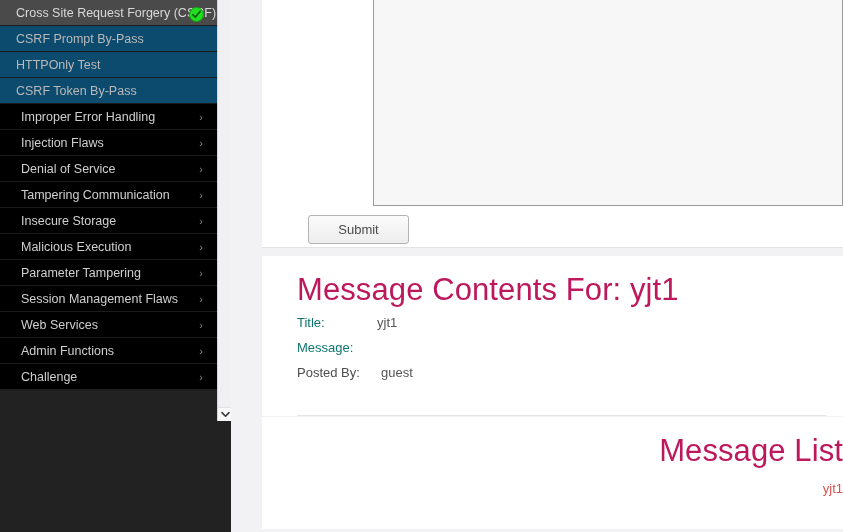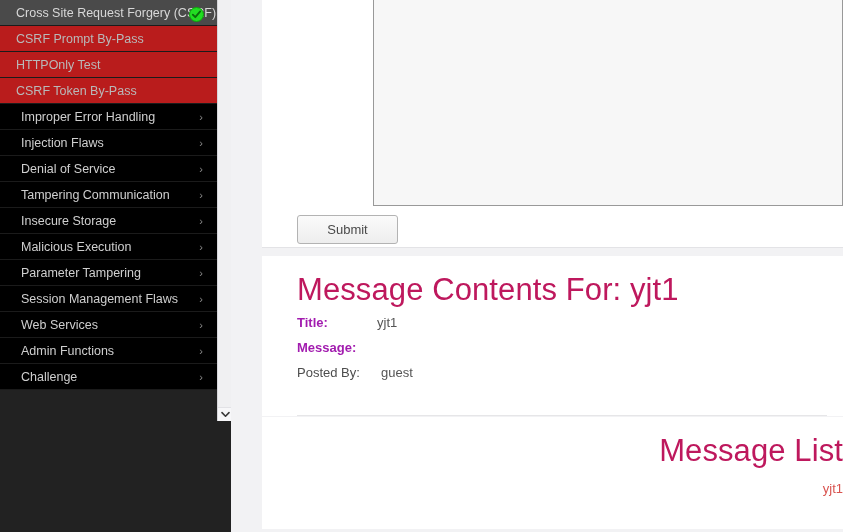--- a/index.html
+++ b/index.html
@@ -44,21 +44,21 @@
     font-size: 12.5px;
     color: #b9b9b9;
     background: #2b2b2b;
     border-bottom: 1px solid #1b1b1b;
     white-space: nowrap;
     overflow: hidden;
     cursor: pointer;
   }
 
   .nav-item.sub {
-    background: #b91c1c;
+    background: #0c4a6e;
     color: #b9b9b9;
     padding-left: 16px;
   }
 
   .nav-item.active {
     background: #4a4a4a;
     color: #d8d8d8;
   }
 
   .nav-item.cat {
@@ -157,21 +157,21 @@
     border: 1px solid #999999;
     resize: none;
     font-family: "Liberation Sans", sans-serif;
     font-size: 12px;
     color: #333;
     padding: 4px;
   }
 
   #submit-button {
     position: absolute;
-    left: 35px;
+    left: 46px;
     top: 219px;
     width: 101px;
     height: 29px;
     background: linear-gradient(180deg, #fbfbfb 0%, #ededed 100%);
     border: 1px solid #b3b3b3;
     border-radius: 3px;
     font-family: "Liberation Sans", sans-serif;
     font-size: 13px;
     color: #4a4a4a;
     cursor: pointer;
@@ -196,22 +196,22 @@
   .field-row {
     padding-left: 35px;
     font-size: 13px;
     line-height: 25px;
     color: #4d4d4d;
     white-space: nowrap;
   }
 
   .field-label {
     display: inline-block;
-    font-weight: bold;
-    color: #a21caf;
+    font-weight: normal;
+    color: #0f766e;
   }
   .field-label.w-title { width: 80px; }
   .field-label.w-message { width: 80px; }
 
   .field-label.plain {
     font-weight: normal;
     color: #4d4d4d;
     width: 84px;
   }
 

